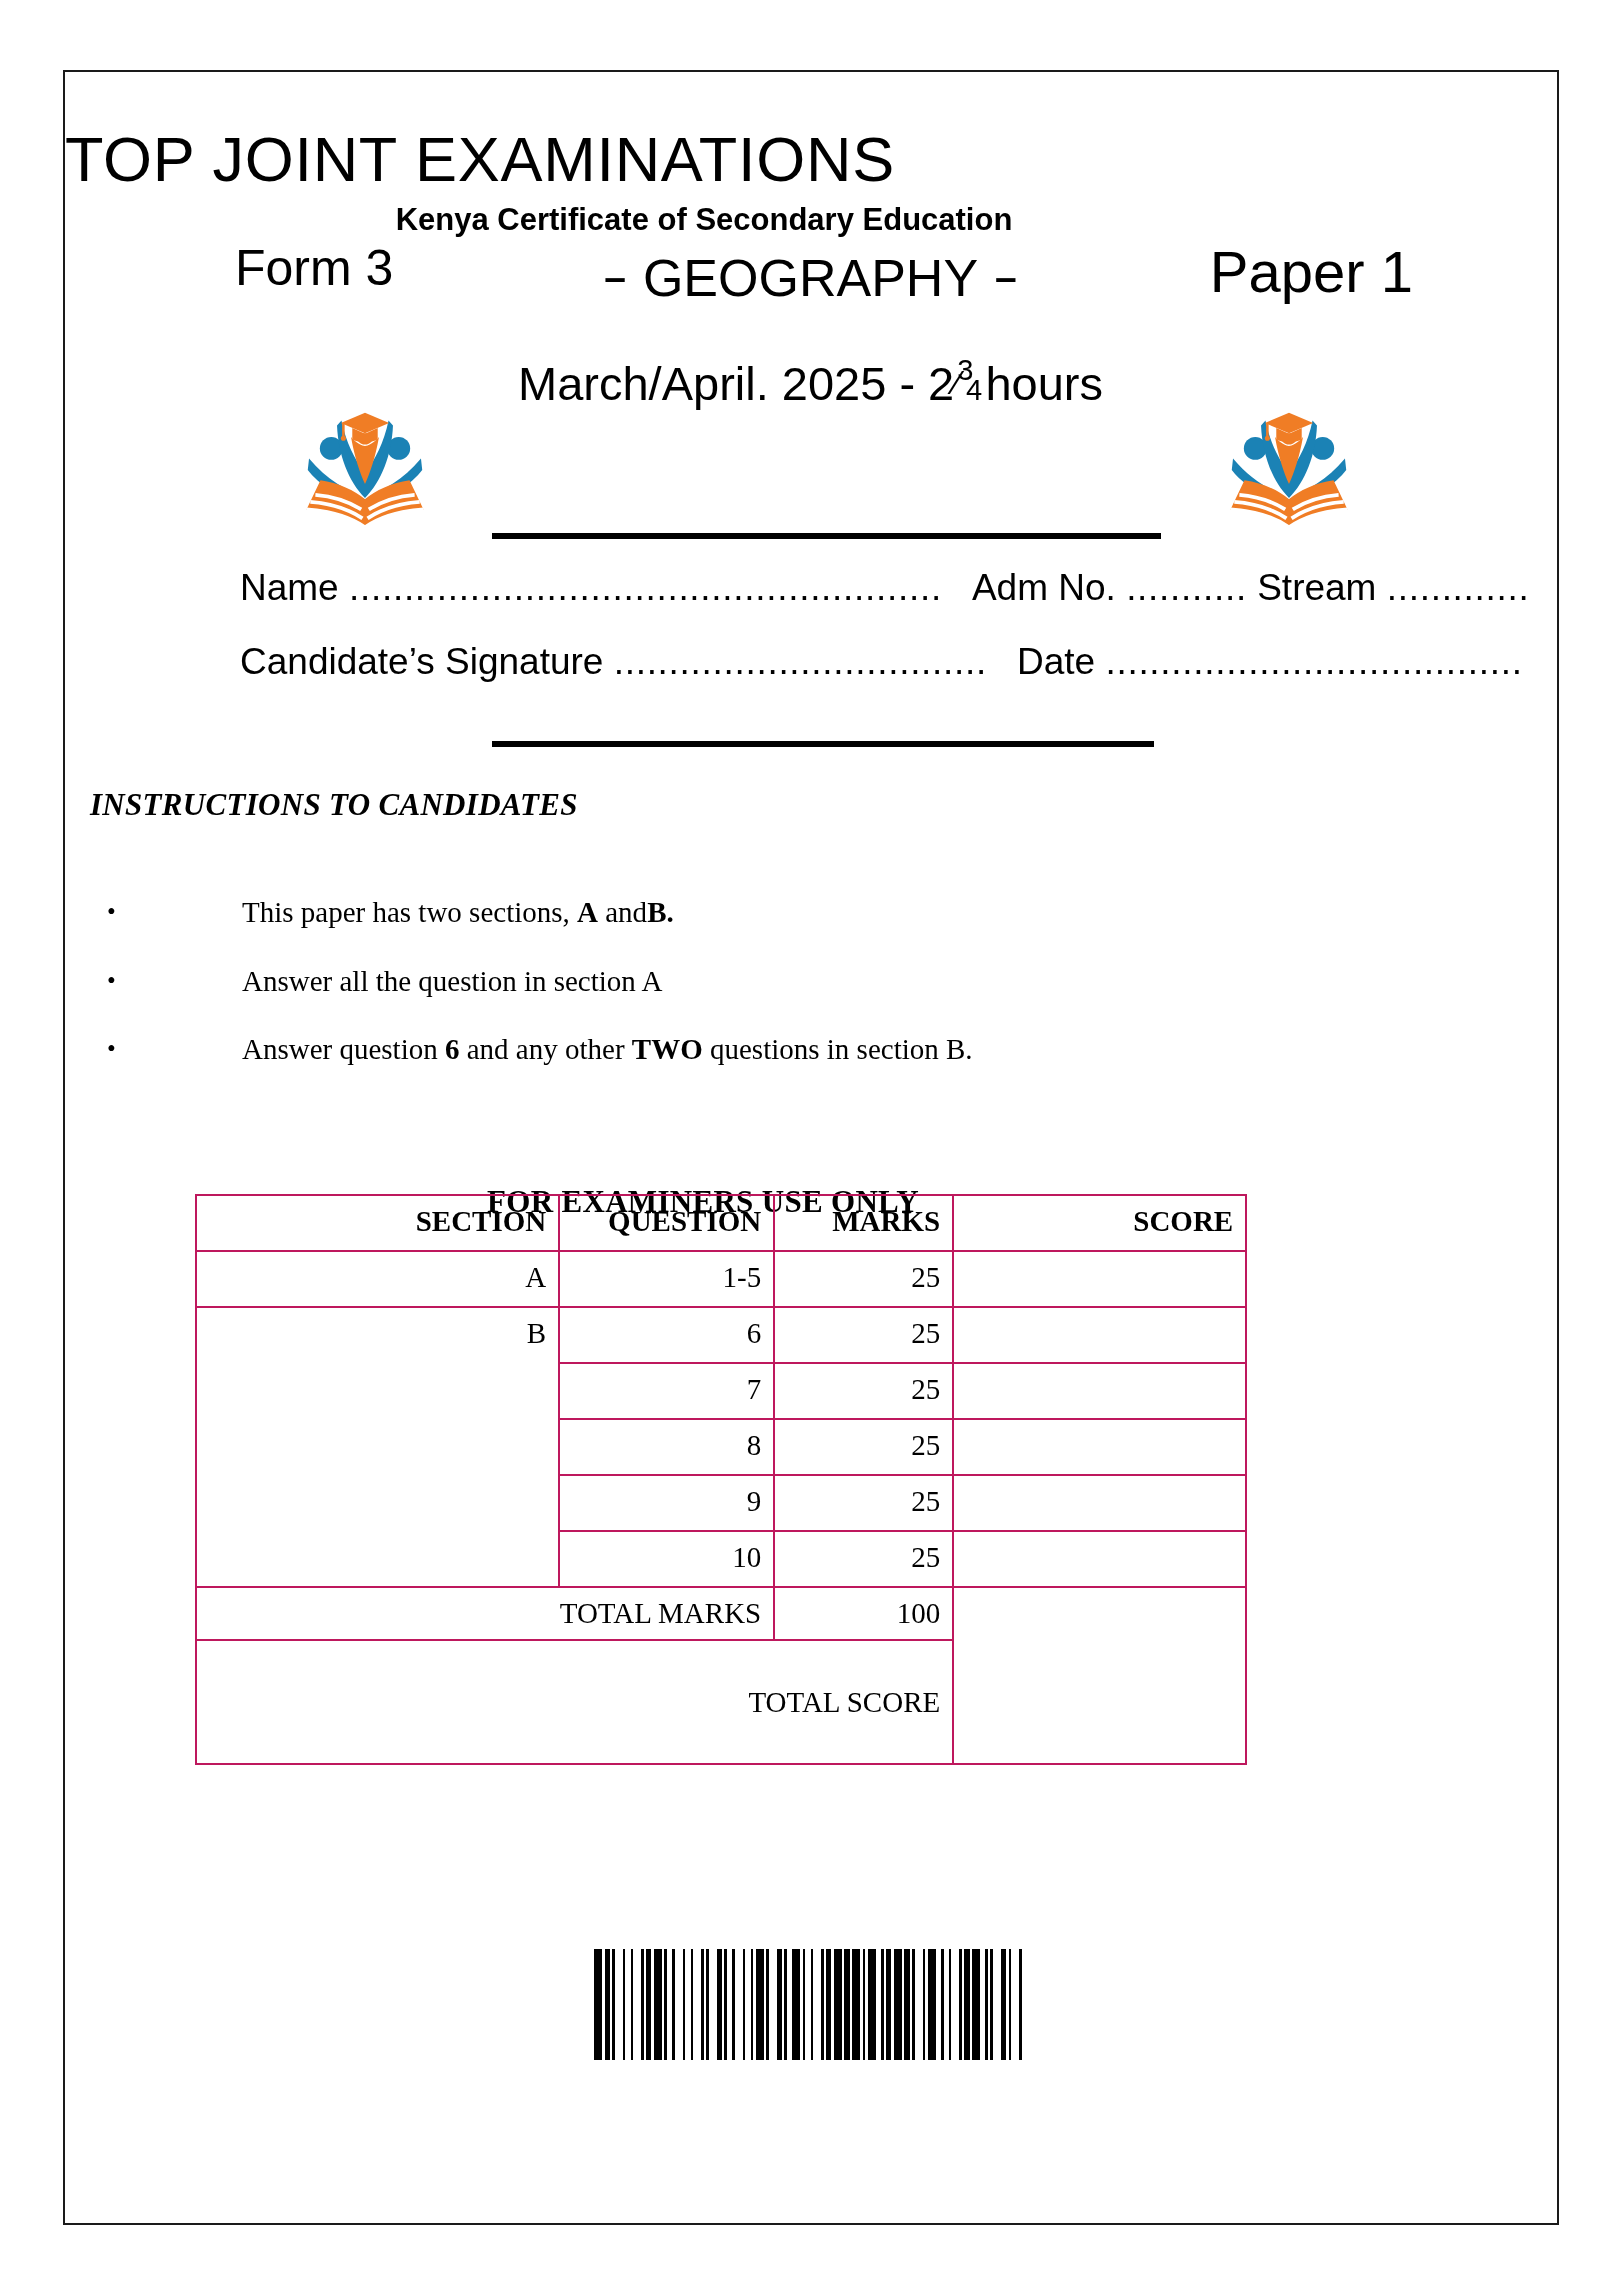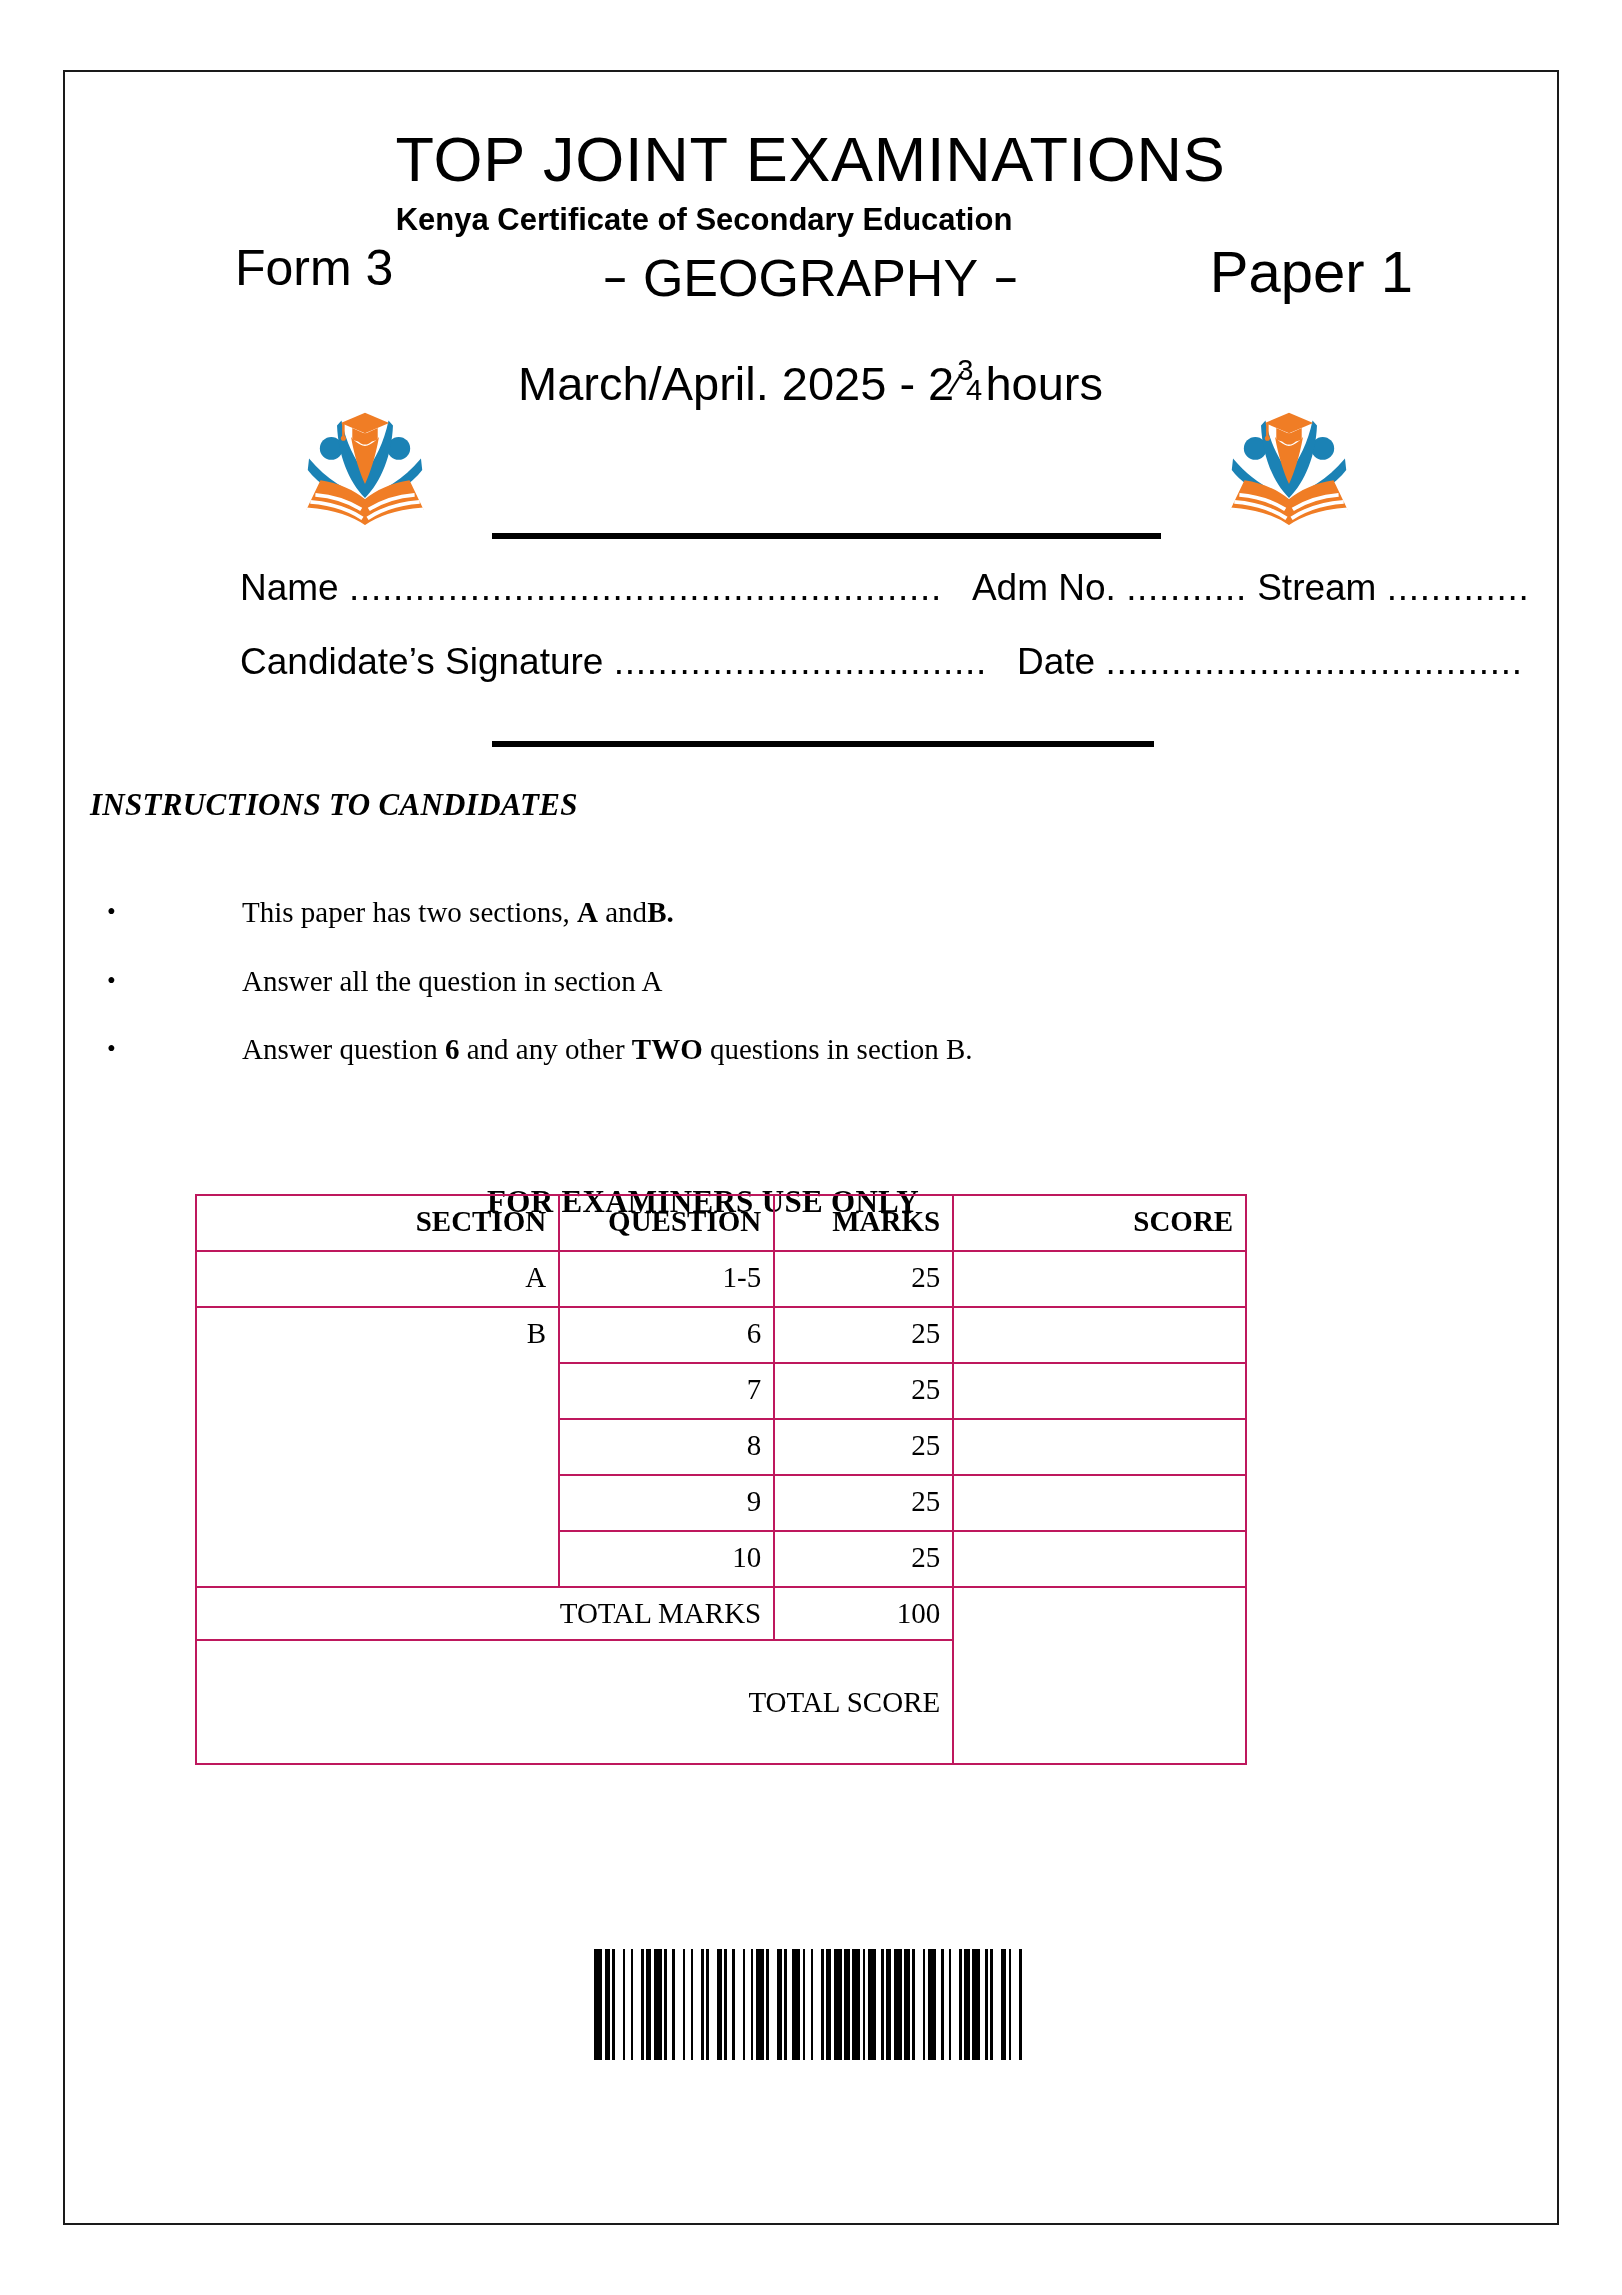--- a/index.html
+++ b/index.html
@@ -34,21 +34,21 @@
     left: 0;
     top: 0;
     width: 100%;
   }
 
   .exam-title {
     position: absolute;
     left: 0;
     top: 56px;
     width: 1491px;
-    text-align: center;
+    text-align: left;
     font-family: "Liberation Sans", sans-serif;
     font-size: 63px;
     font-weight: 400;
     letter-spacing: 0.7px;
     line-height: 1;
   }
 
   .exam-subtitle {
     position: absolute;
     left: 0;

